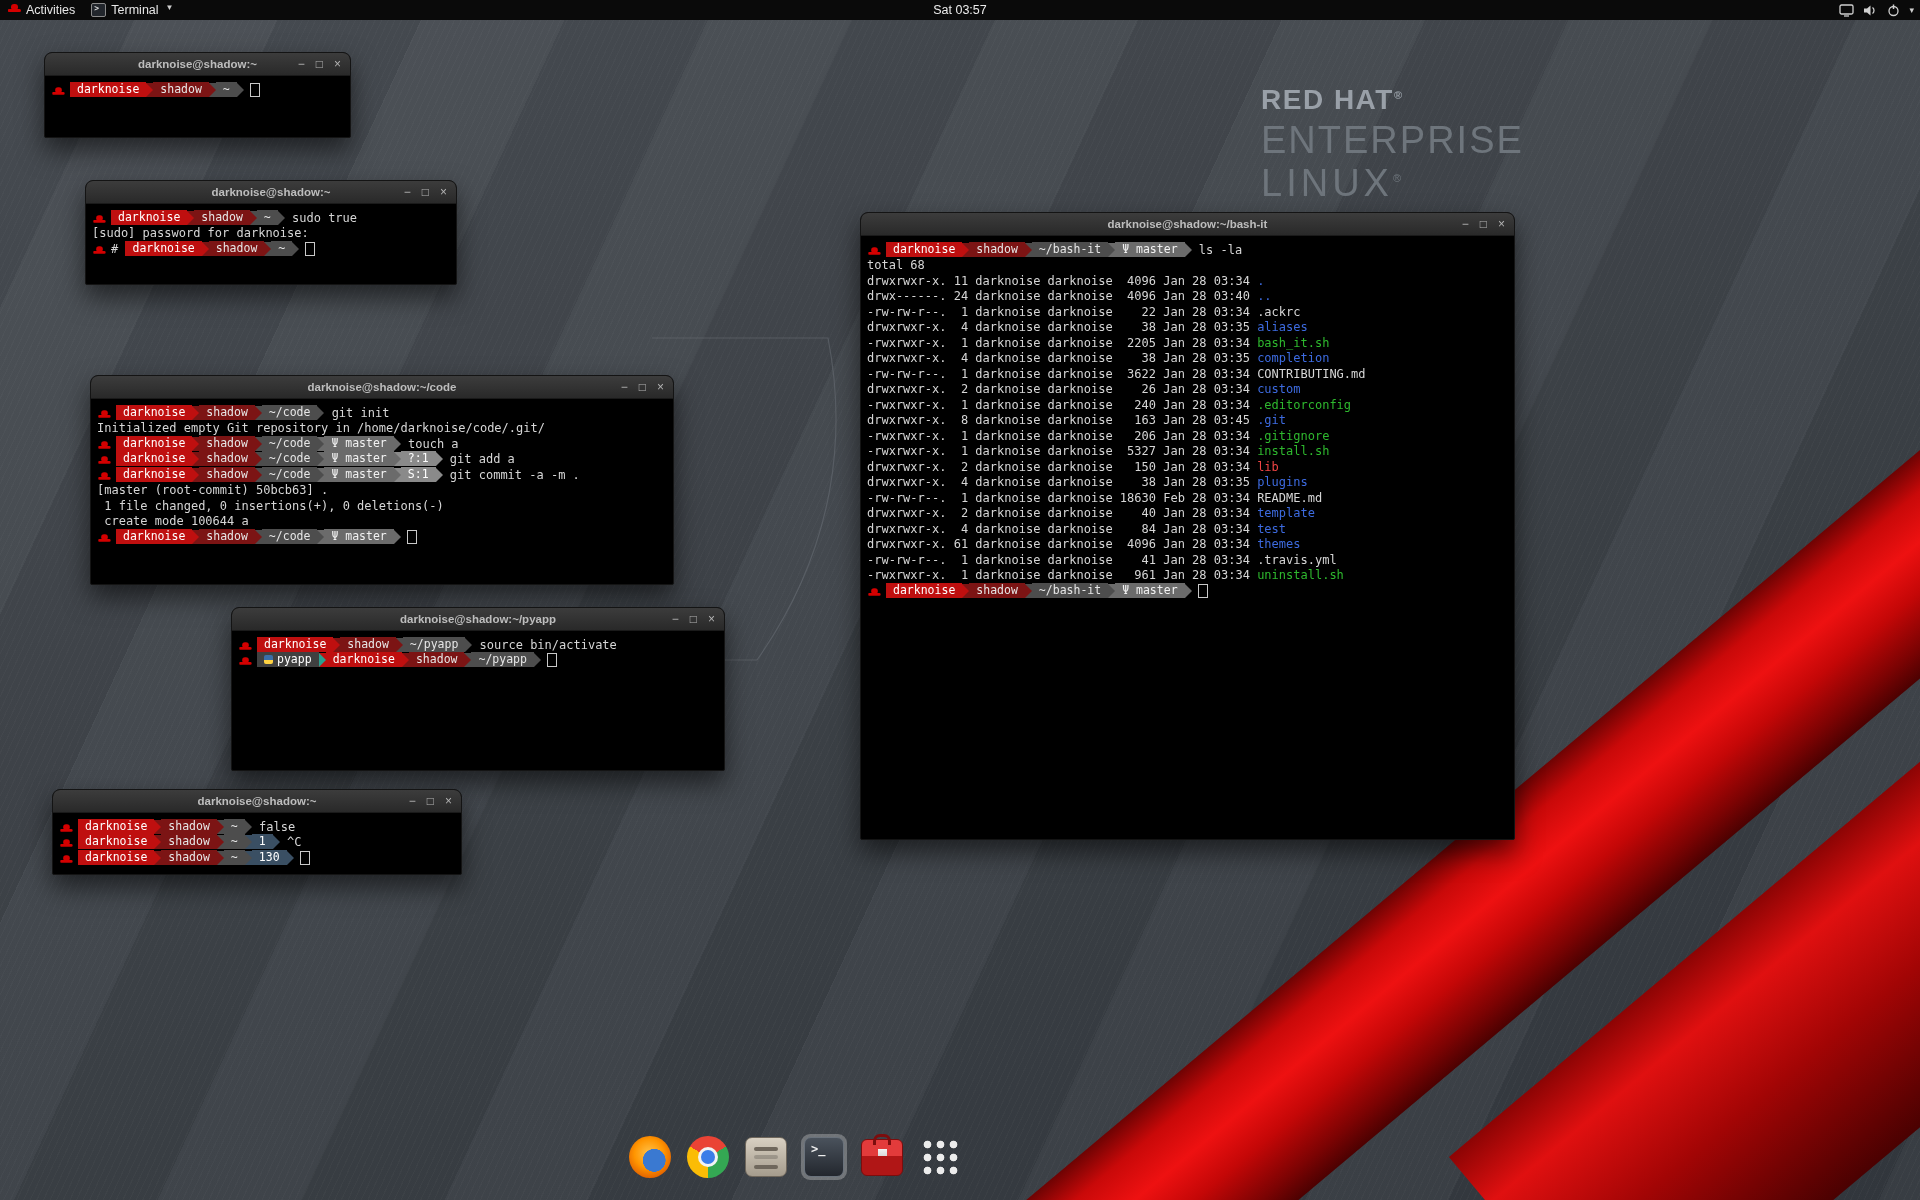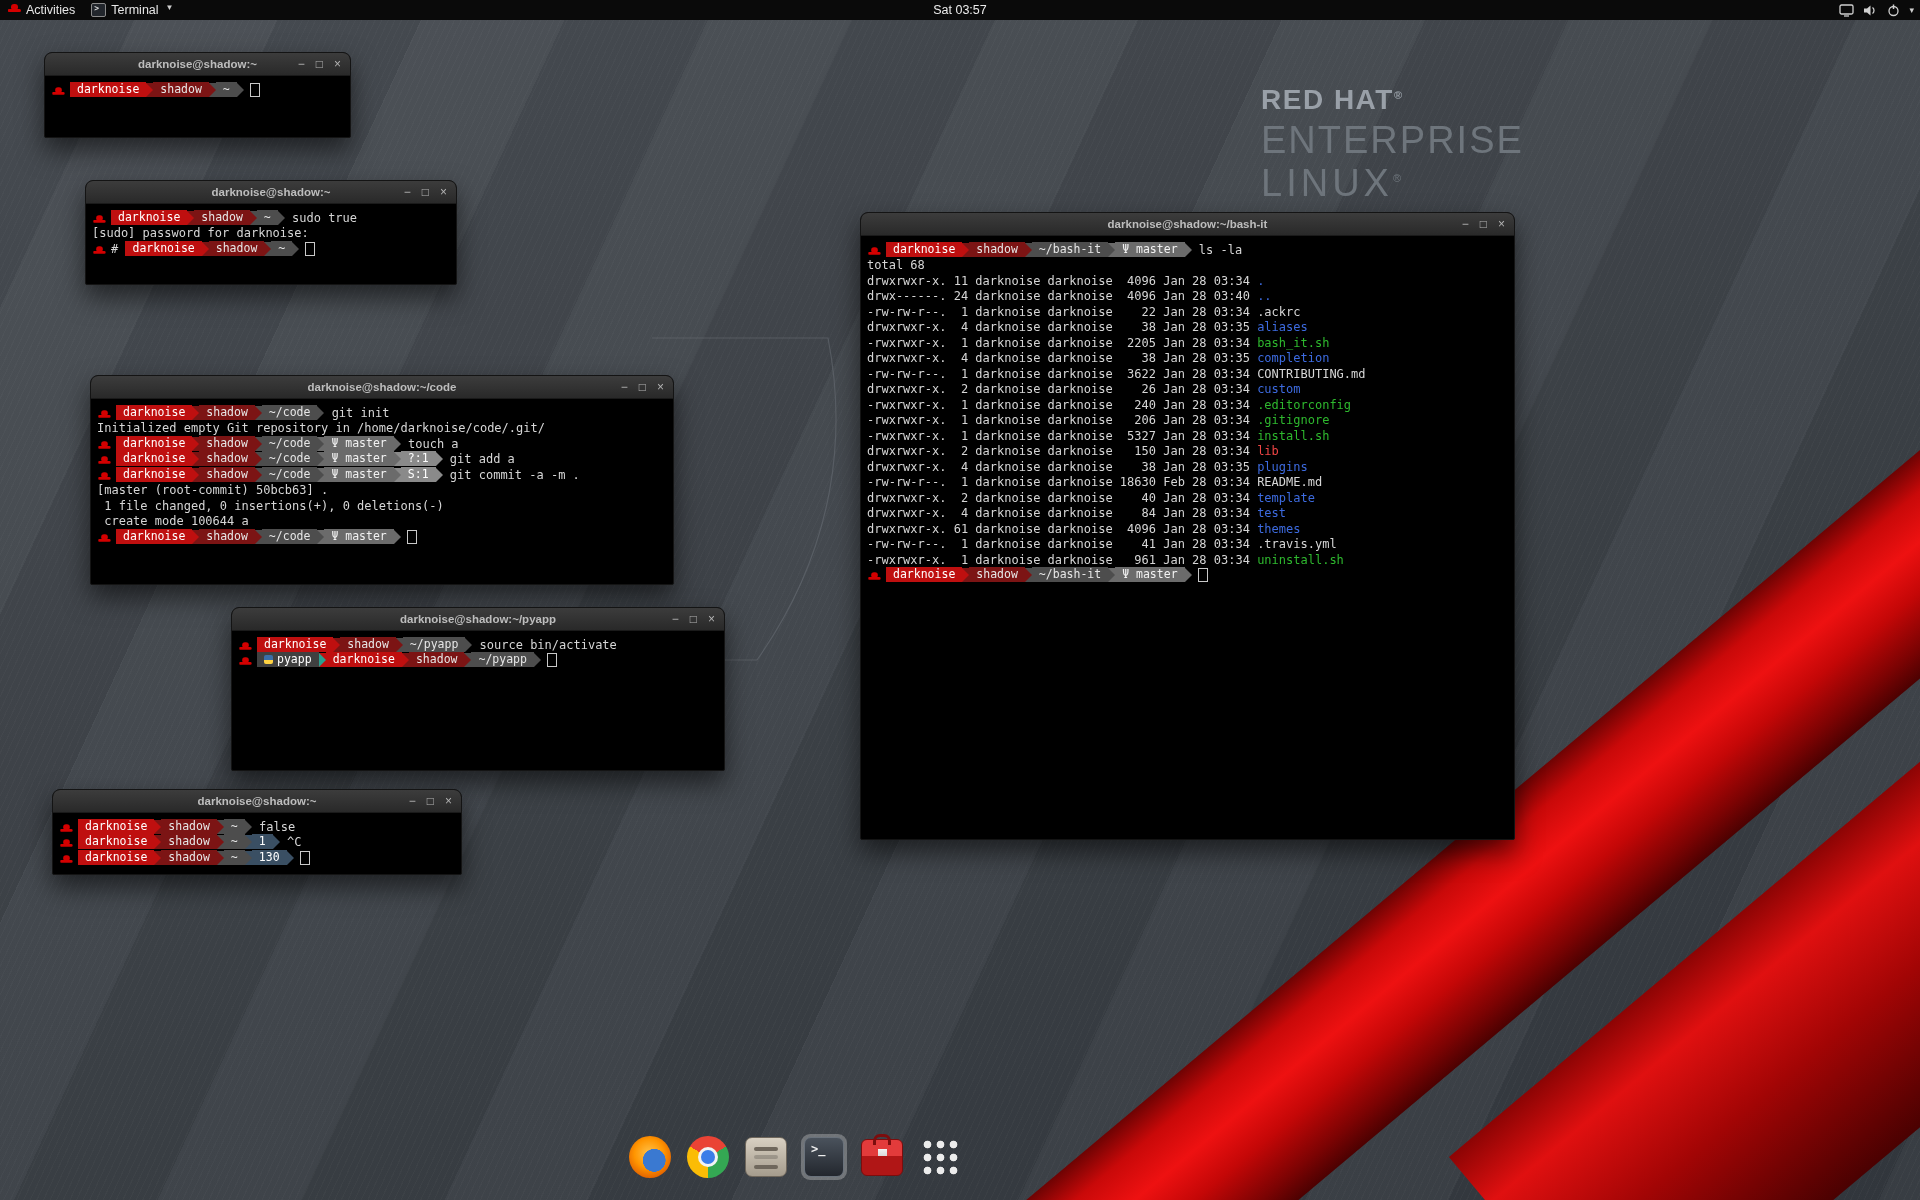--- a/index.html
+++ b/index.html
@@ -394,20 +394,24 @@
           </div>
           <div class="tline">
             <span class="ttext">drwxrwxr-x.  2 darknoise darknoise    26 Jan 28 03:34 </span>
             <span class="ttext" style="color: rgb(61, 107, 224);">custom</span>
           </div>
           <div class="tline">
             <span class="ttext">-rwxrwxr-x.  1 darknoise darknoise   240 Jan 28 03:34 </span>
             <span class="ttext" style="color: rgb(46, 184, 46);">.editorconfig</span>
           </div>
           <div class="tline">
+            <span class="ttext">drwxrwxr-x.  8 darknoise darknoise   163 Jan 28 03:45 </span>
+            <span class="ttext" style="color: rgb(61, 107, 224);">.git</span>
+          </div>
+          <div class="tline">
             <span class="ttext">-rwxrwxr-x.  1 darknoise darknoise   206 Jan 28 03:34 </span>
             <span class="ttext" style="color: rgb(46, 184, 46);">.gitignore</span>
           </div>
           <div class="tline">
             <span class="ttext">-rwxrwxr-x.  1 darknoise darknoise  5327 Jan 28 03:34 </span>
             <span class="ttext" style="color: rgb(46, 184, 46);">install.sh</span>
           </div>
           <div class="tline">
             <span class="ttext">drwxrwxr-x.  2 darknoise darknoise   150 Jan 28 03:34 </span>
             <span class="ttext" style="color: #ef4444;">lib</span>

